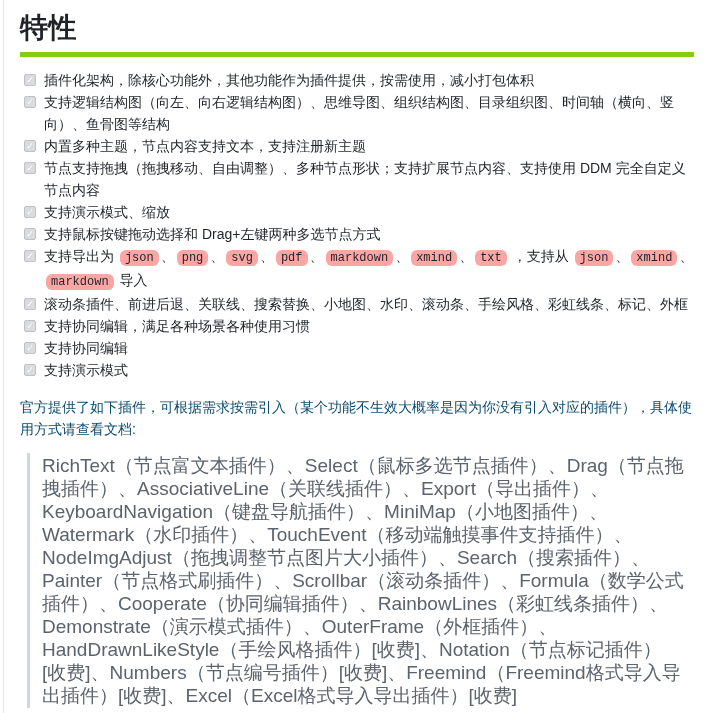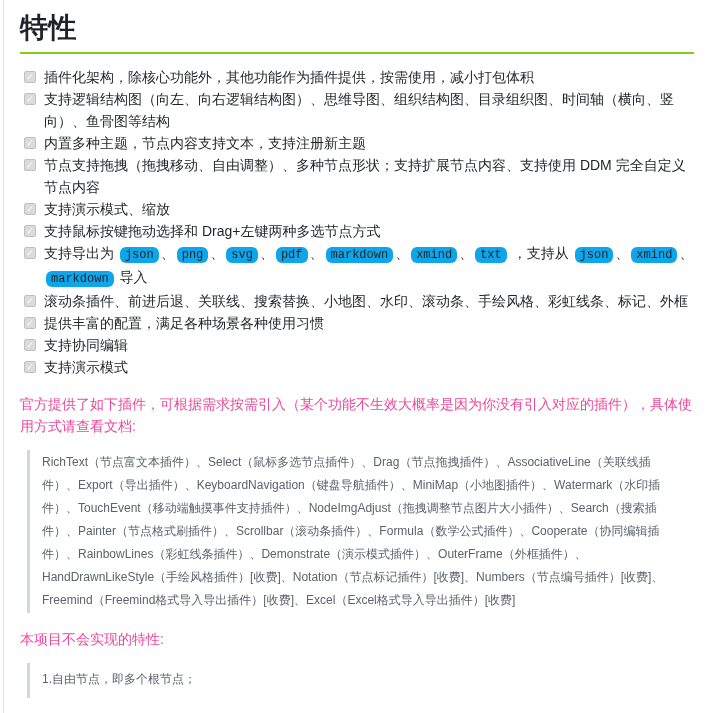--- a/index.html
+++ b/index.html
@@ -19,21 +19,21 @@
     background: #e1e4e8;
   }
   .readme {
     padding: 12px 20px 10px 20px;
   }
   h1.page-title {
     font-size: 28px;
     font-weight: 700;
     line-height: 32px;
     padding-bottom: 8px;
-    border-bottom: 2px solid #84cc16;
+    border-bottom: 5px solid #84cc16;
     letter-spacing: 0.5px;
   }
   ul.task-list {
     list-style: none;
     margin-top: 12px;
   }
   ul.task-list li {
     position: relative;
     font-size: 14px;
     line-height: 22px;
@@ -52,41 +52,41 @@
     border-radius: 2px;
     color: #ffffff;
     font-size: 9px;
     line-height: 10px;
     text-align: center;
     font-weight: 700;
   }
   code.inline-code {
     font-family: "Liberation Mono", "DejaVu Sans Mono", monospace;
     font-size: 12px;
-    background: #0ea5e9;
+    background: #fca5a5;
     border-radius: 6px;
     padding: 1px 5px;
     margin: 0 2px;
     color: #1f2328;
     white-space: nowrap;
   }
   p.body-text {
     font-size: 14px;
     line-height: 22px;
     margin-top: 15px;
-    color: #ec4899;
+    color: #0c4a6e;
   }
   blockquote.quote {
     margin: 13px 0 13px 7px;
     border-left: 3px solid #d0d7de;
     padding: 1px 8px 1px 12px;
     color: #5b636d;
   }
   blockquote.quote p {
-    font-size: 12px;
+    font-size: 19px;
     line-height: 23px;
     margin: 0;
   }
   blockquote.quote.spaced p {
     margin: 14px 0;
   }
   blockquote.quote.spaced p:first-child { margin-top: 4px; }
   blockquote.quote.spaced p:last-child { margin-bottom: 6px; }
 </style>
 </head>
@@ -101,21 +101,21 @@
   <ul class="task-list">
       <li><span class="task-checkbox">✓</span><span><span>插件化架构，除核心功能外，其他功能作为插件提供，按需使用，减小打包体积</span></span></li>
       <li><span class="task-checkbox">✓</span><span><span>支持逻辑结构图（向左、向右逻辑结构图）、思维导图、组织结构图、目录组织图、时间轴（横向、竖向）、鱼骨图等结构</span></span></li>
       <li><span class="task-checkbox">✓</span><span><span>内置多种主题，节点内容支持文本，支持注册新主题</span></span></li>
       <li><span class="task-checkbox">✓</span></li>
       <li><span class="task-checkbox">✓</span><span><span>节点支持拖拽（拖拽移动、自由调整）、多种节点形状；支持扩展节点内容、支持使用 DDM 完全自定义节点内容</span></span></li>
       <li><span class="task-checkbox">✓</span><span><span>支持演示模式、缩放</span></span></li>
       <li><span class="task-checkbox">✓</span><span><span>支持鼠标按键拖动选择和 Drag+左键两种多选节点方式</span></span></li>
       <li><span class="task-checkbox">✓</span><span><span>支持导出为 </span><code class="inline-code">json</code><span>、</span><code class="inline-code">png</code><span>、</span><code class="inline-code">svg</code><span>、</span><code class="inline-code">pdf</code><span>、</span><code class="inline-code">markdown</code><span>、</span><code class="inline-code">xmind</code><span>、</span><code class="inline-code">txt</code><span> ，支持从 </span><code class="inline-code">json</code><span>、</span><code class="inline-code">xmind</code><span>、</span><code class="inline-code">markdown</code><span> 导入</span></span></li>
       <li><span class="task-checkbox">✓</span><span><span>滚动条插件、前进后退、关联线、搜索替换、小地图、水印、滚动条、手绘风格、彩虹线条、标记、外框</span></span></li>
-      <li><span class="task-checkbox">✓</span><span><span>提供丰富的配置，满足各种场景各种使用习惯</span></span></li>
+      <li><span class="task-checkbox">✓</span><span><span>支持协同编辑，满足各种场景各种使用习惯</span></span></li>
       <li><span class="task-checkbox">✓</span><span><span>支持协同编辑</span></span></li>
       <li><span class="task-checkbox">✓</span><span><span>支持演示模式</span></span></li>
     </ul>
 
   <p class="body-text">官方提供了如下插件，可根据需求按需引入（某个功能不生效大概率是因为你没有引入对应的插件），具体使用方式请查看文档:</p>
 
   <blockquote class="quote">
     <p>RichText（节点富文本插件）、Select（鼠标多选节点插件）、Drag（节点拖拽插件）、AssociativeLine（关联线插件）、Export（导出插件）、KeyboardNavigation（键盘导航插件）、MiniMap（小地图插件）、Watermark（水印插件）、TouchEvent（移动端触摸事件支持插件）、NodeImgAdjust（拖拽调整节点图片大小插件）、Search（搜索插件）、Painter（节点格式刷插件）、Scrollbar（滚动条插件）、Formula（数学公式插件）、Cooperate（协同编辑插件）、RainbowLines（彩虹线条插件）、Demonstrate（演示模式插件）、OuterFrame（外框插件）、HandDrawnLikeStyle（手绘风格插件）[收费]、Notation（节点标记插件）[收费]、Numbers（节点编号插件）[收费]、Freemind（Freemind格式导入导出插件）[收费]、Excel（Excel格式导入导出插件）[收费]</p>
   </blockquote>
 

